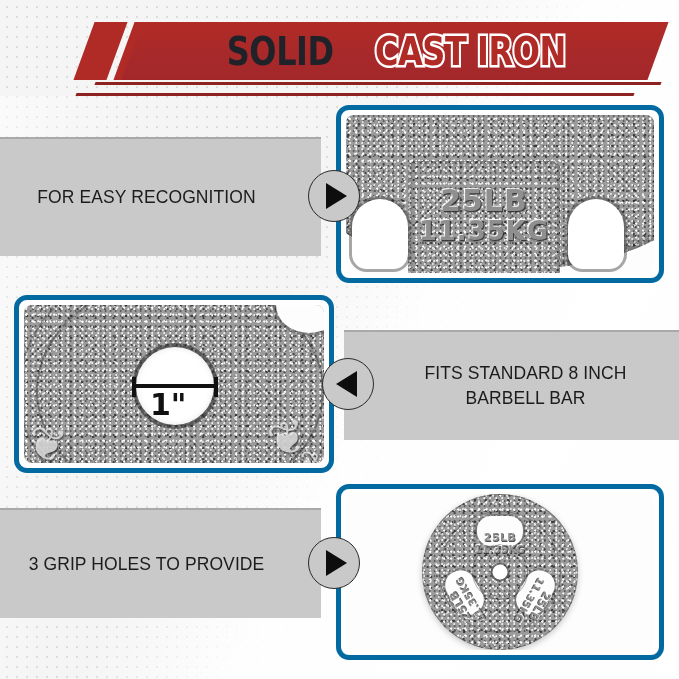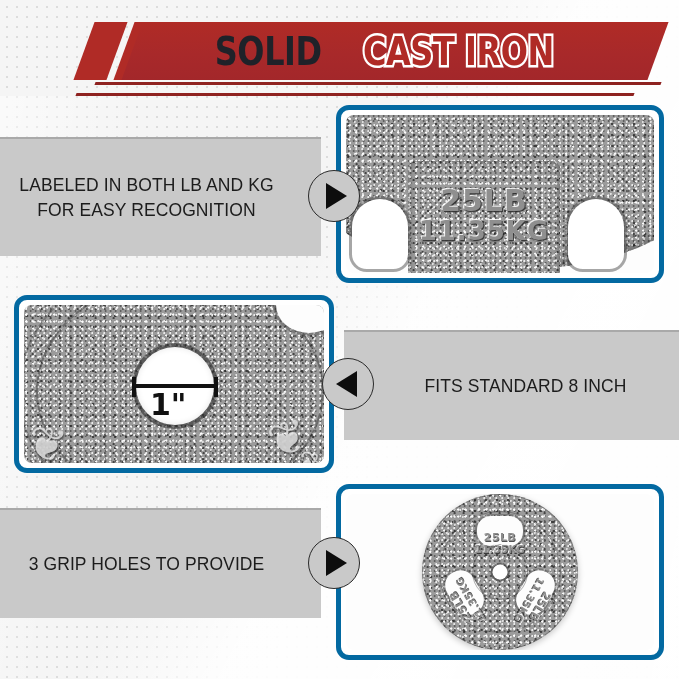--- a/index.html
+++ b/index.html
@@ -70,21 +70,21 @@
     position: absolute;
     left: 132px;
     top: 22px;
     width: 526px;
     height: 58px;
     background: linear-gradient(180deg,#b02b26 0%, #a8292a 55%, #a3272a 100%);
     transform: skewX(-20deg);
   }
   .banner-inner {
     position: absolute;
-    left: 120px;
+    left: 132px;
     top: 22px;
     width: 526px;
     height: 58px;
     display: flex;
     align-items: center;
     justify-content: center;
     gap: 9px;
     padding-left: 12px;
     white-space: nowrap;
   }
@@ -410,21 +410,20 @@
     <div class="banner-inner">
       <span class="title-solid">SOLID</span>
       <span class="title-cast">CAST IRON</span>
     </div>
     <div class="rule-top"></div>
     <div class="rule-bot"></div>
   </div>
 
   <div class="caption-box cap-1">
     <div class="caption-text">
-      <div>LABELED IN BOTH LB AND KG</div>
       <div>FOR EASY RECOGNITION</div>
     </div>
   </div>
 
   <div class="photo-frame pf-1">
     <div class="photo">
       <div class="p1-bg"></div>
       <div class="p1-arch iron">
         <div class="p1-archline"></div>
       </div>
@@ -460,20 +459,21 @@
     </div>
   </div>
 
   <div class="arrow-btn left ar-2">
     <span class="tri"></span>
   </div>
 
   <div class="caption-box cap-2">
     <div class="caption-text">
       <div>FITS STANDARD 8 INCH</div>
+      <div>BARBELL BAR</div>
     </div>
   </div>
 
   <div class="caption-box cap-3">
     <div class="caption-text">
       <div>3 GRIP HOLES TO PROVIDE</div>
     </div>
   </div>
 
   <div class="photo-frame pf-3">

